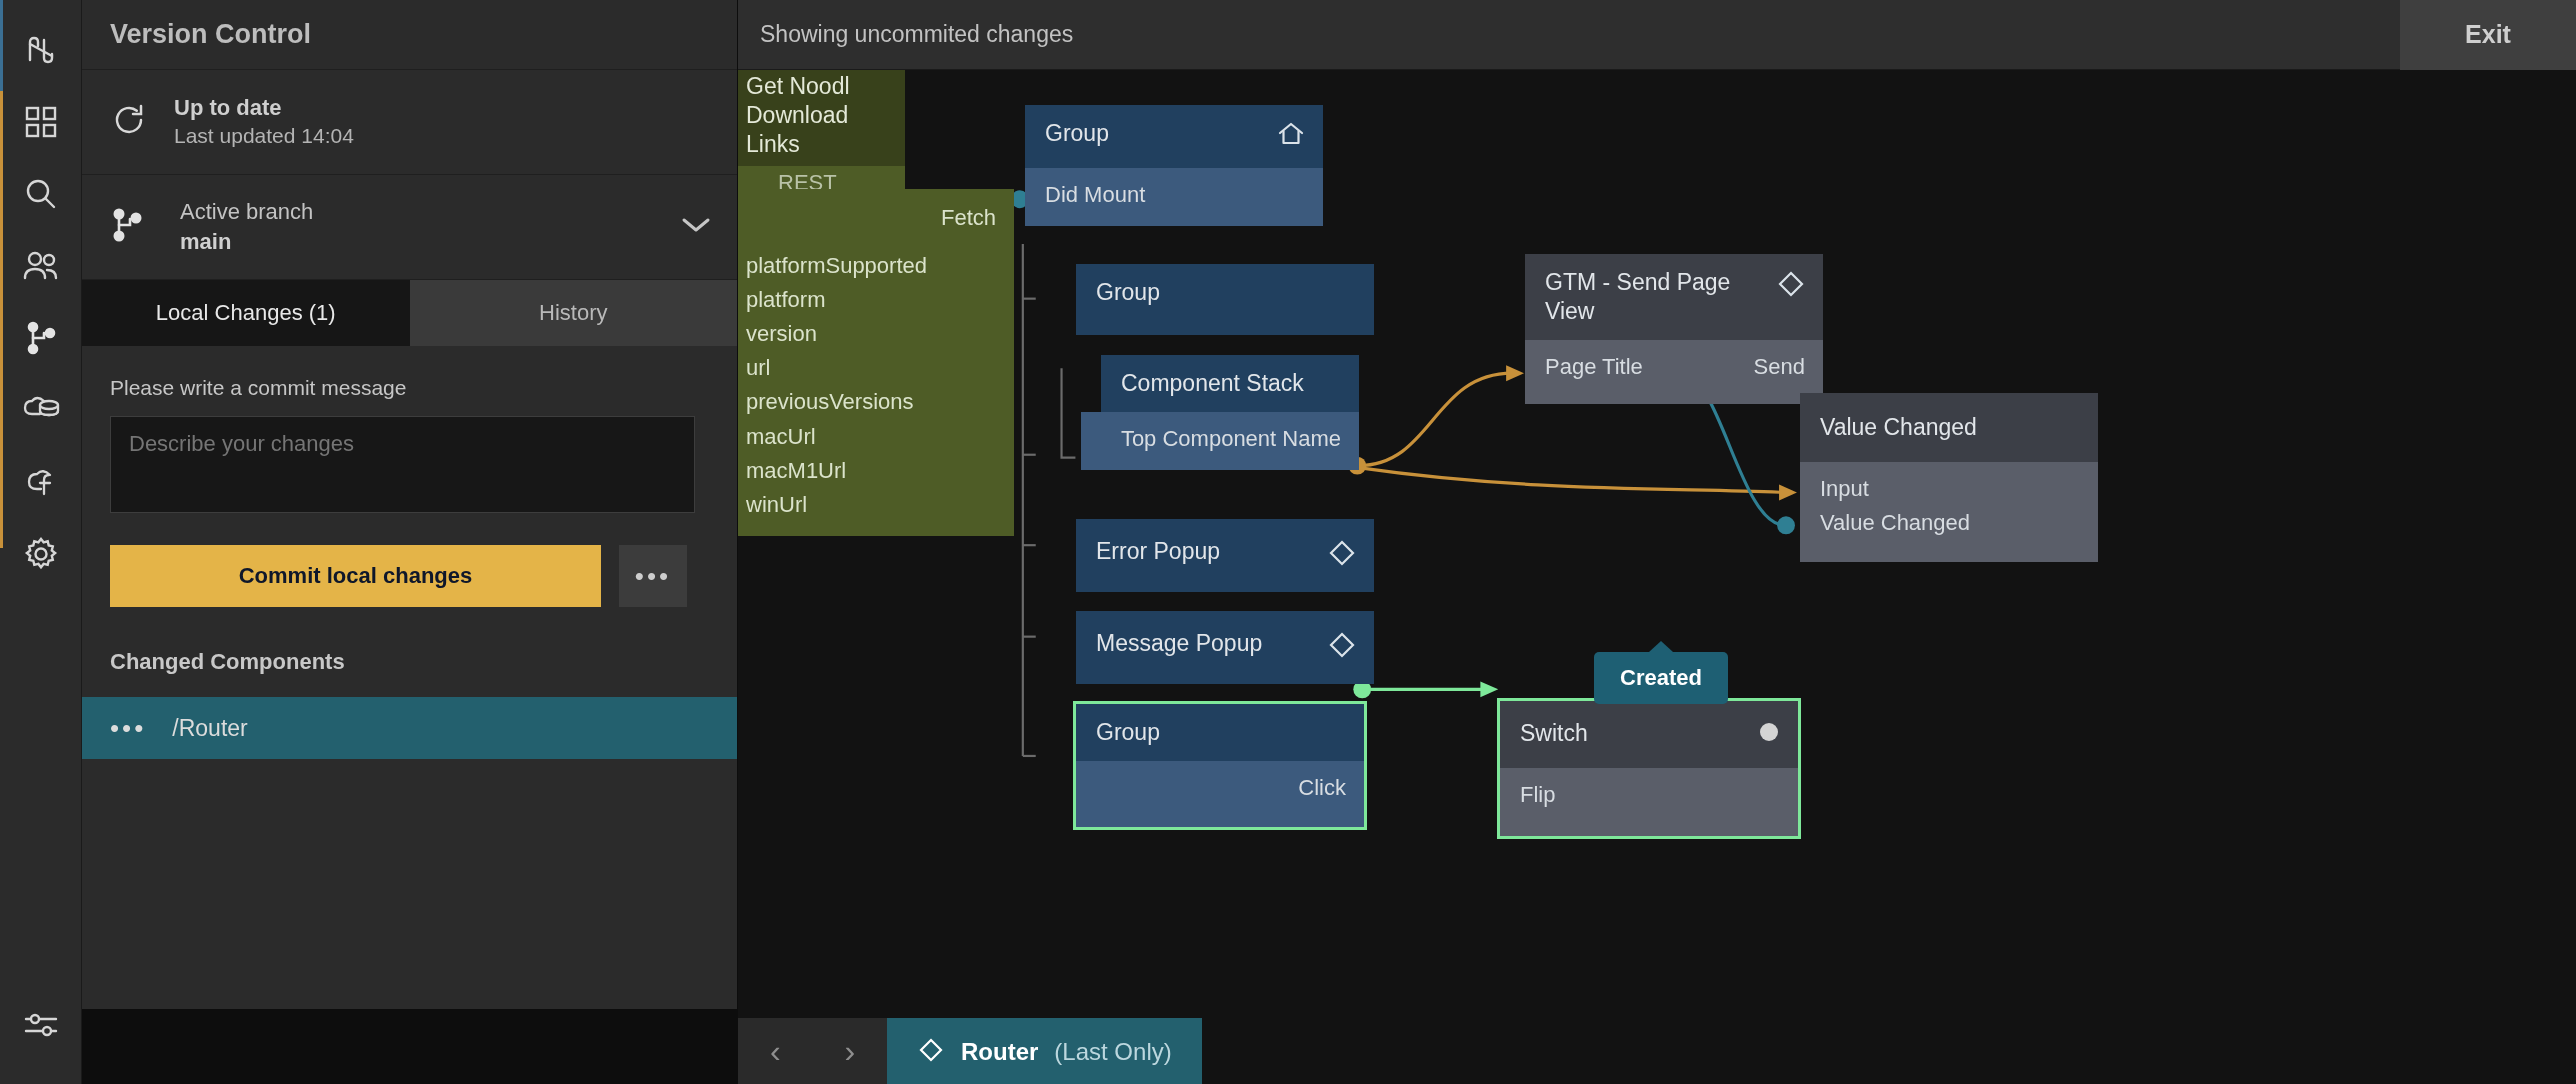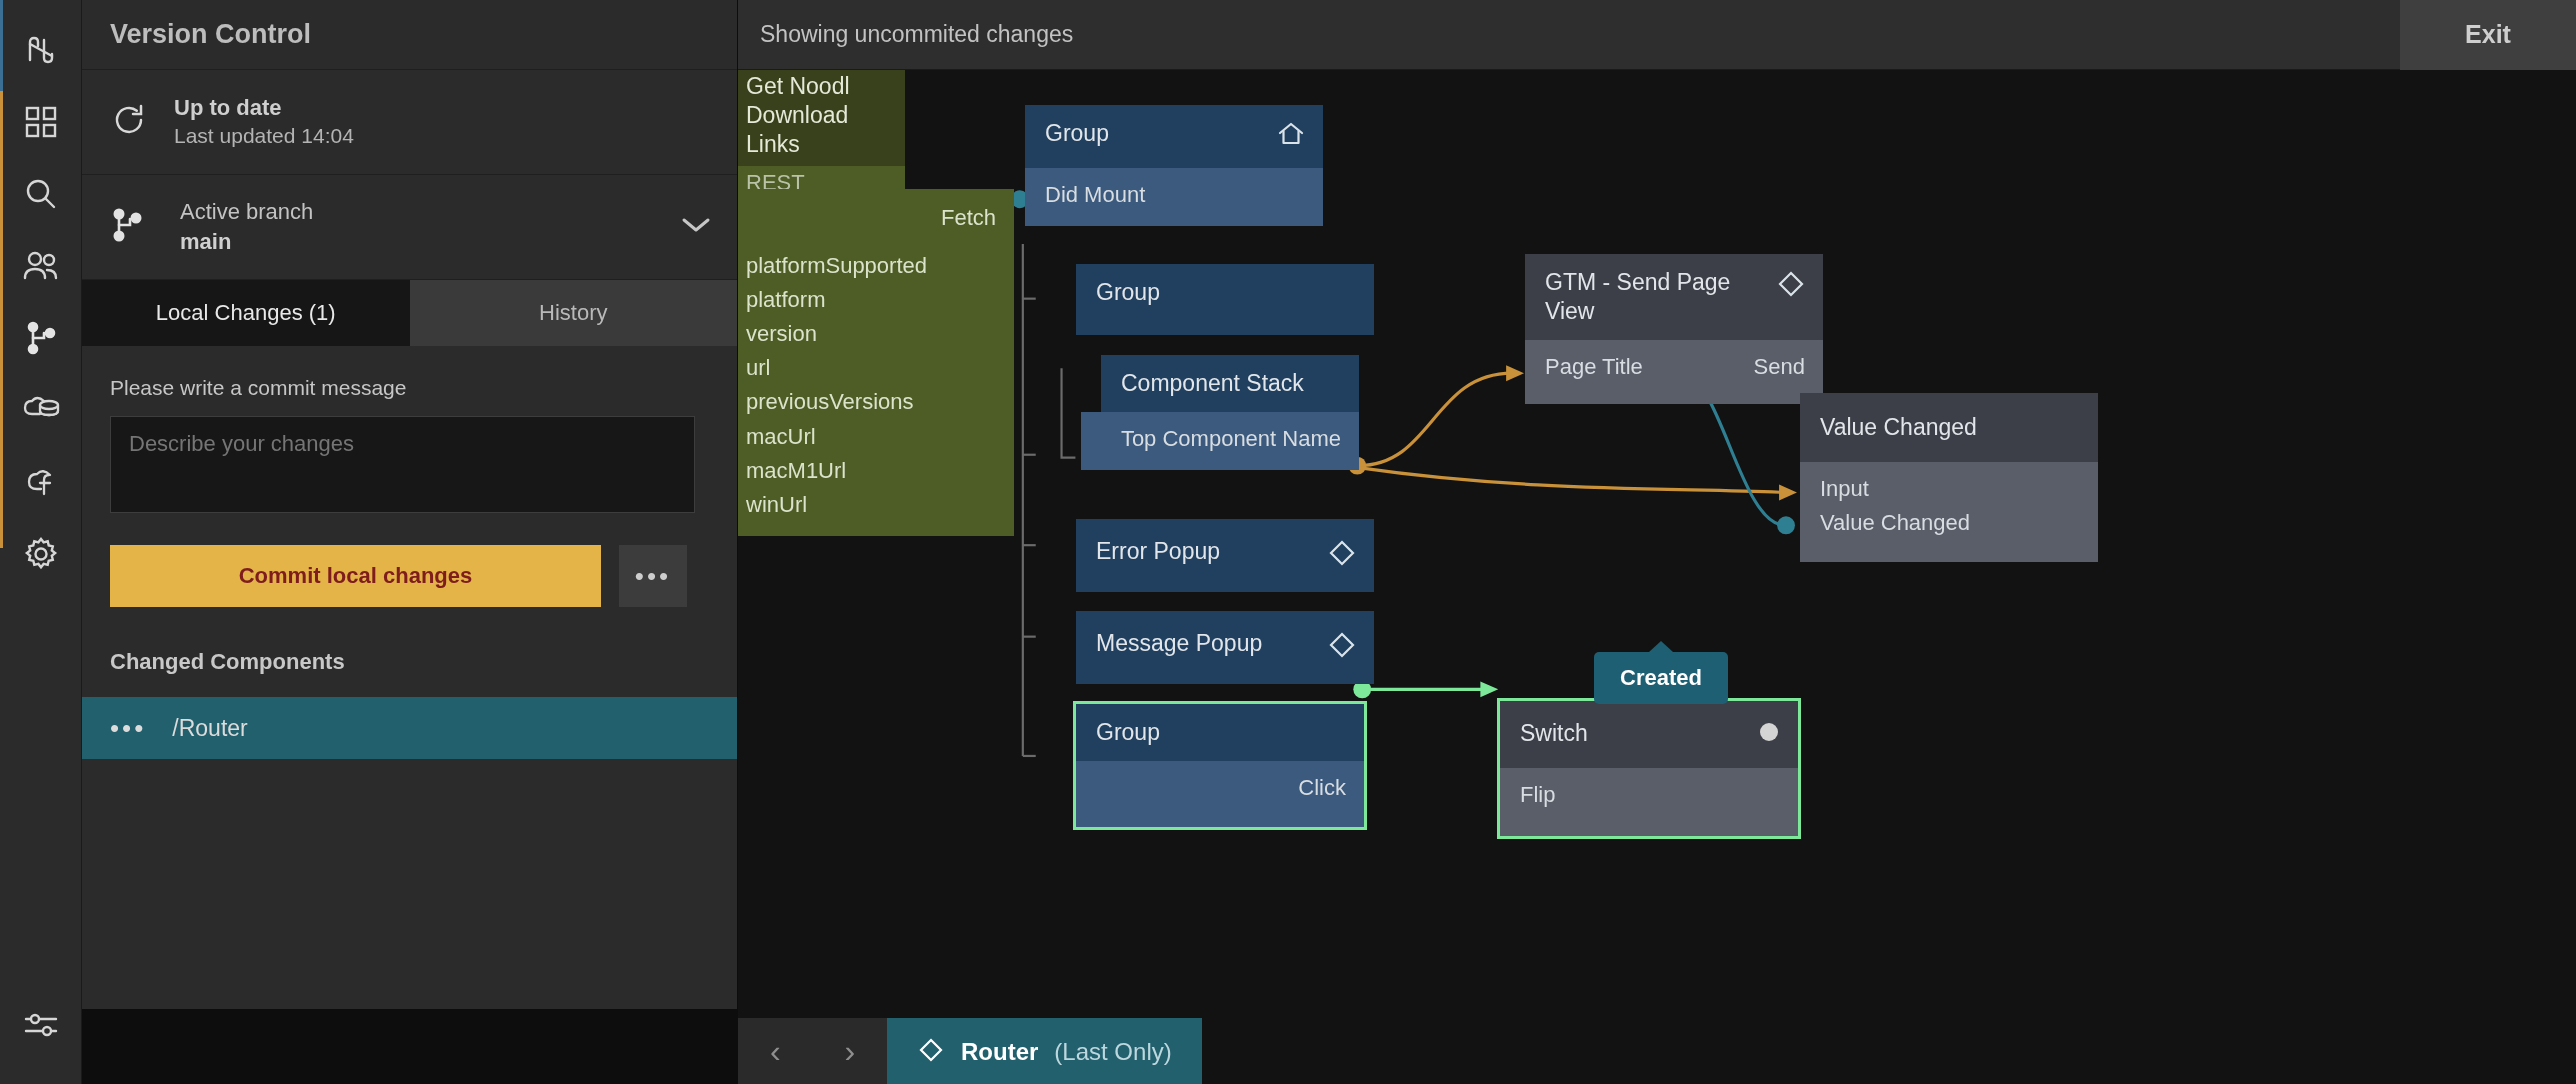--- a/index.html
+++ b/index.html
@@ -78,21 +78,21 @@
     width: 585px; height: 97px;
     background:#171717; border:1px solid #3d3d3d;
     color:#9b9b9b; font-size:22px;
     padding: 14px 18px;
     font-family:"Liberation Sans", sans-serif;
     resize:none; outline:none; display:block;
   }
   .commit-row { display:flex; align-items:center; gap: 18px; margin-top: 32px; }
   .commit-btn {
     width: 491px; height: 62px;
-    background:#e4b448; color:#7f1d1d;
+    background:#e4b448; color:#0f172a;
     font-size:22px; font-weight:bold;
     border:none; cursor:pointer;
     font-family:"Liberation Sans", sans-serif;
   }
   .more-btn {
     width: 68px; height: 62px;
     background:#3c3c3c; color:#cdcdcd;
     display:flex; align-items:center; justify-content:center;
     font-size:26px; letter-spacing:3px; cursor:pointer;
   }
@@ -395,21 +395,21 @@
         <path d="M630 623 L755 623" stroke="#7ee89a" stroke-width="3.2" fill="none"></path>
         <circle cx="629" cy="623" r="9" fill="#7ee89a"></circle>
         <polygon points="766,623 748,615 748,631" fill="#7ee89a"></polygon>
       </svg>
 
       <div class="node n-green" style="left:-12px; top:-12px; width:179px;">
         <div class="head">
           <span>Get Noodl Download Links</span>
         </div>
         <div class="ports" style="padding-top:0">
-          <div class="port" style="color:#b9c2a7; margin-top:-6px;">REST</div>
+          <div class="port" style="color:#b9c2a7; margin-top:-6px;margin-left:32px;">REST</div>
         </div>
       </div>
       <div class="node n-green" style="left:-12px; top:119px; width:288px;">
         <div class="ports" style="padding-top:12px;">
           <div class="port only-out">
             <span class="out">Fetch</span>
           </div>
           <div class="port" style="margin-top:14px">
               <span class="in">platformSupported</span>
             </div>

